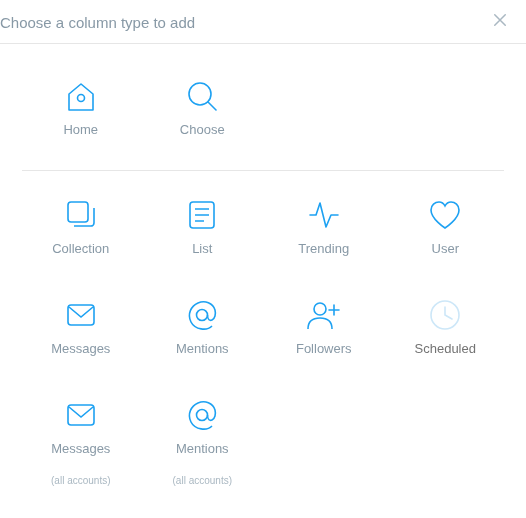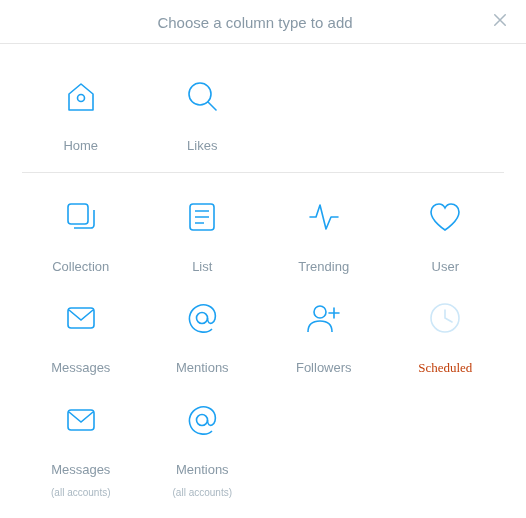--- a/index.html
+++ b/index.html
@@ -6,21 +6,21 @@
     body {
       font-family: -apple-system, BlinkMacSystemFont, "Segoe UI", Arial, sans-serif;
       background: #fff;
       width: 526px;
       height: 518px;
       display: flex;
       flex-direction: column;
     }
     .header {
       position: relative;
-      text-align: center;
+      text-align: left;
       padding: 14px 16px 12px 0;
       border-bottom: 1px solid #e6e6e6;
     }
     .header-title {
       font-size: 15px;
       color: #8899a6;
       font-weight: 400;
     }
     .close-btn {
       position: absolute;
@@ -62,28 +62,28 @@
       justify-content: center;
       margin-bottom: 4px;
     }
     .icon svg { width: 40px; height: 40px; stroke: #1da1f2; fill: none; stroke-width: 1.6; }
     .item.disabled .icon svg { stroke: #cde7f8; }
     .label {
       font-size: 13px;
       color: #8899a6;
       line-height: 1.2;
       text-align: center;
-      margin-top: 18px;
+      margin-top: 2px;
     }
     .sublabel {
       font-size: 10px;
       color: #aab8c2;
-      margin-top: 10px;
-    }
-    .item.disabled .label { color: #c2410c; font-family: Liberation Serif, serif; }
+      margin-top: 18px;
+    }
+    .item.disabled .label { color: #737373; }
     .divider {
       grid-column: 1 / -1;
       border-top: 1px solid #e6e6e6;
       margin: 4px 2px 14px 2px;
     }
   </style>
 </head>
 <body>
 
 <div class="header">
@@ -112,21 +112,21 @@
 
 
 
     <div class="item">
       <span class="icon">
         <svg viewBox="0 0 40 40">
             <circle cx="18" cy="18" r="11"></circle>
             <path d="M26 26 L34 34" stroke-linecap="round"></path>
           </svg>
       </span>
-      <span class="label">Likes</span>
+      <span class="label">Choose</span>
     </div>
 
     <div class="divider"></div>
 
     <div class="item">
       <span class="icon">
         <svg viewBox="0 0 40 40">
             <rect x="7" y="7" width="20" height="20" rx="3"></rect>
             <path d="M13 31 L30 31 C31.5 31 33 29.5 33 28 L33 13"></path>
           </svg>

